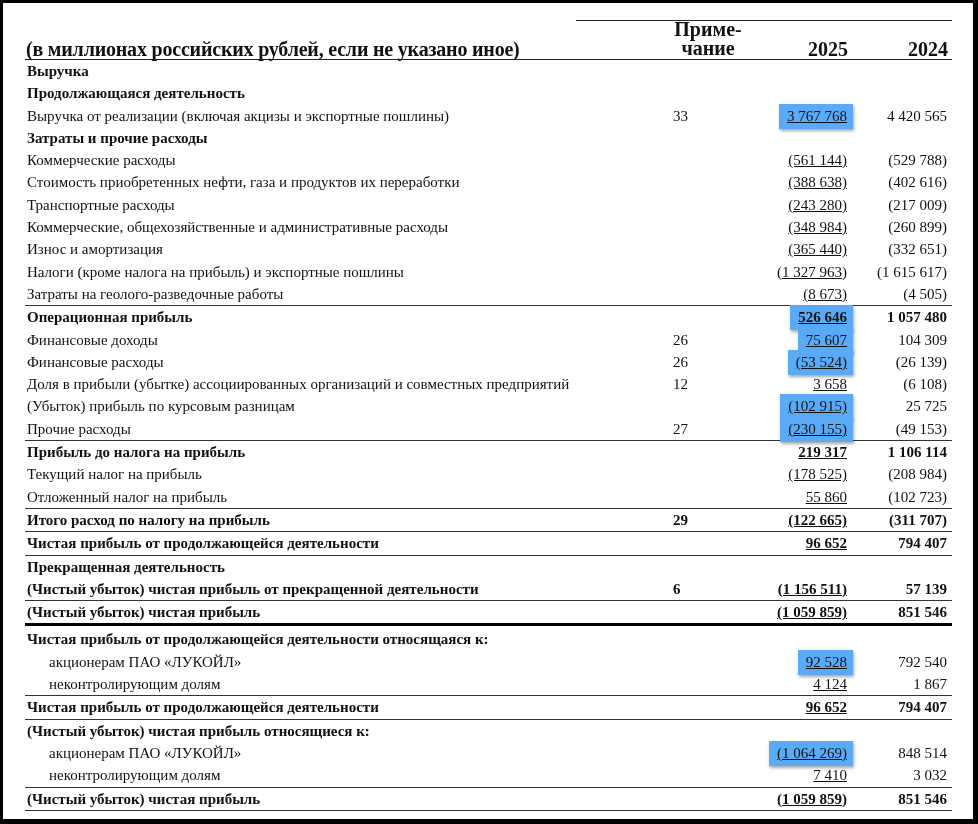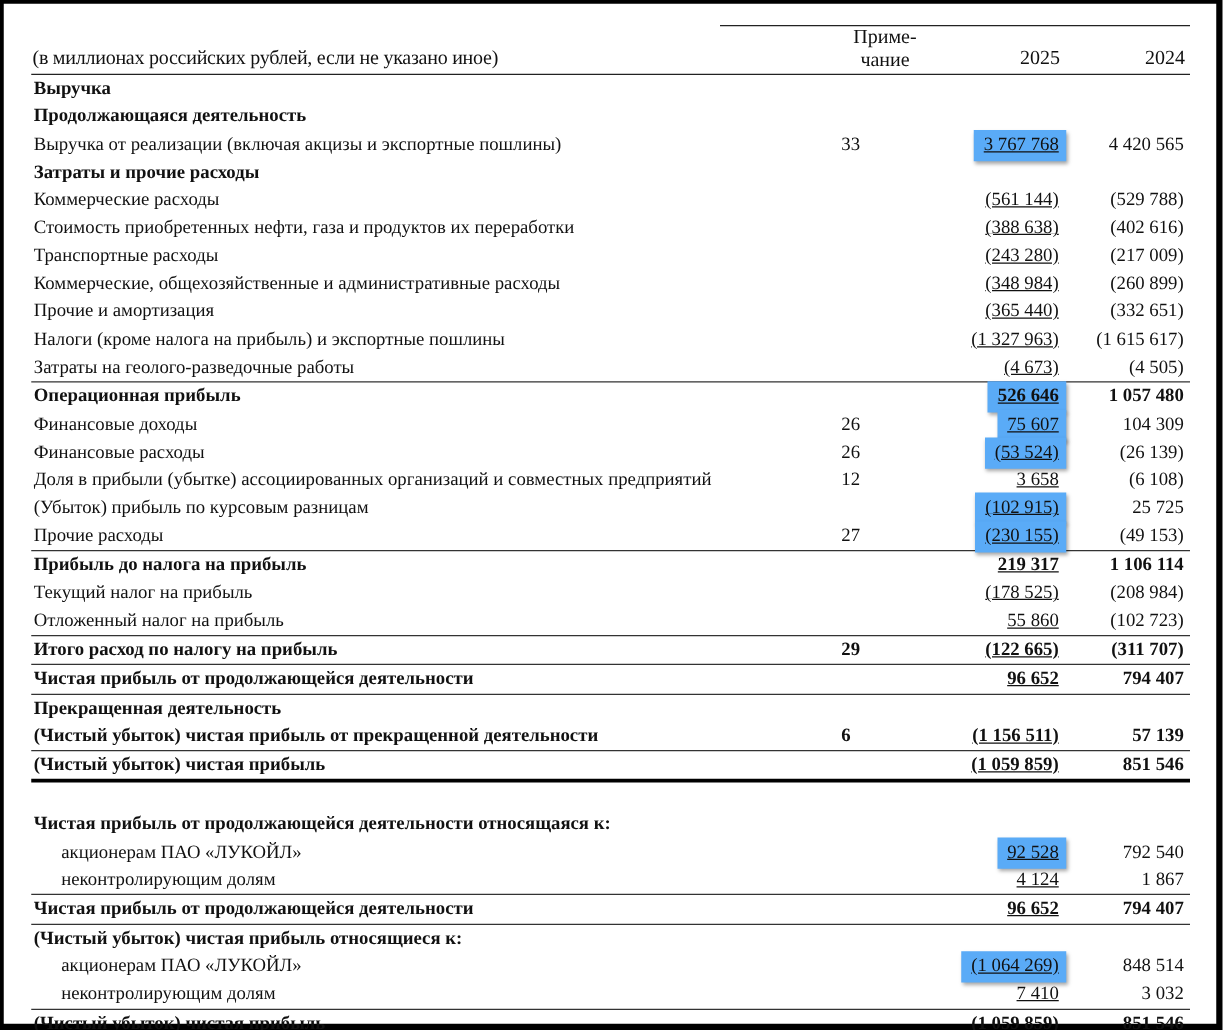--- a/index.html
+++ b/index.html
@@ -6,38 +6,38 @@
   body {
     width: 978px; height: 824px; background: #000; position: relative; overflow: hidden;
   }
   .page {
     position: absolute; left: 3px; top: 3px; width: 970px; height: 816px;
     background: #fff;
     font-family: "Liberation Serif", "DejaVu Serif", serif;
     font-size: 15px; color: #111;
   }
   .topline { position: absolute; left: 573px; top: 17px; width: 376px; height: 0; border-top: 1.5px solid #222; }
-  .hdr { position: absolute; font-family: "Liberation Serif", serif; font-weight: normal; font-size: 16px; }
+  .hdr { position: absolute; font-family: "Liberation Serif", serif; font-weight: bold; font-size: 20px; }
   .hdr-cap { left: 23px; top: 35px; letter-spacing: -0.2px; }
   .hdr-note { left: 670px; top: 17px; width: 70px; text-align: center; line-height: 19px; }
   .hdr-2025 { left: 760px; top: 35px; width: 85px; text-align: right; }
   .hdr-2024 { left: 860px; top: 35px; width: 85px; text-align: right; }
   .hdrline { position: absolute; left: 22px; top: 56px; width: 927px; border-top: 1.5px solid #222; }
 
   .rows { position: absolute; left: 22px; top: 57px; width: 927px; }
   .row { position: relative; height: 22.3px; line-height: 22px; white-space: nowrap; }
   .row .lbl { position: absolute; left: 2px; top: 0; }
   .row .note { position: absolute; left: 648px; width: 70px; text-align: left; top: 0; }
   .row .v25 { position: absolute; left: 740px; width: 82px; text-align: right; top: 0; padding-right: 3px; text-decoration: underline; }
   .row .v24 { position: absolute; left: 840px; width: 82px; text-align: right; top: 0; }
   .row.bold { font-weight: bold; }
   .row.indent .lbl { left: 24px; }
   .row.under { border-bottom: 1.5px solid #333; }
   .row.thick { border-bottom: 3px solid #000; }
-  .row.gap { margin-top: 22px; }
+  .row.gap { margin-top: 2px; }
   .hl {
     position: absolute; background: #5aabf7; box-shadow: 1px 2px 3px rgba(0,0,0,0.35);
   }
   .v25 span, .v24 span { position: relative; }
 </style>
 </head>
 <body>
 
 <div class="page">
   <div class="topline"></div>
@@ -94,35 +94,35 @@
         <div class="v25"><span>(243 280)</span></div>
         <div class="v24"><span>(217 009)</span></div>
       </div>
       <div class="row">
         <div class="lbl"><span>Коммерческие, общехозяйственные и административные расходы</span></div>
         <div class="note"><span></span></div>
         <div class="v25"><span>(348 984)</span></div>
         <div class="v24"><span>(260 899)</span></div>
       </div>
       <div class="row">
-        <div class="lbl"><span>Прочие и амортизация</span></div>
+        <div class="lbl"><span>Износ и амортизация</span></div>
         <div class="note"><span></span></div>
         <div class="v25"><span>(365 440)</span></div>
         <div class="v24"><span>(332 651)</span></div>
       </div>
       <div class="row">
         <div class="lbl"><span>Налоги (кроме налога на прибыль) и экспортные пошлины</span></div>
         <div class="note"><span></span></div>
         <div class="v25"><span>(1 327 963)</span></div>
         <div class="v24"><span>(1 615 617)</span></div>
       </div>
       <div class="row under">
         <div class="lbl"><span>Затраты на геолого-разведочные работы</span></div>
         <div class="note"><span></span></div>
-        <div class="v25"><span>(4 673)</span></div>
+        <div class="v25"><span>(8 673)</span></div>
         <div class="v24"><span>(4 505)</span></div>
       </div>
       <div class="row bold">
         <div class="lbl"><span>Операционная прибыль</span></div>
         <div class="note"><span></span></div>
         <div class="hl" style="background: rgb(90, 171, 247); left: 765px; width: 63px; top: -1px; height: 25px;"></div>
         <div class="v25"><span>526 646</span></div>
         <div class="v24"><span>1 057 480</span></div>
       </div>
       <div class="row">

